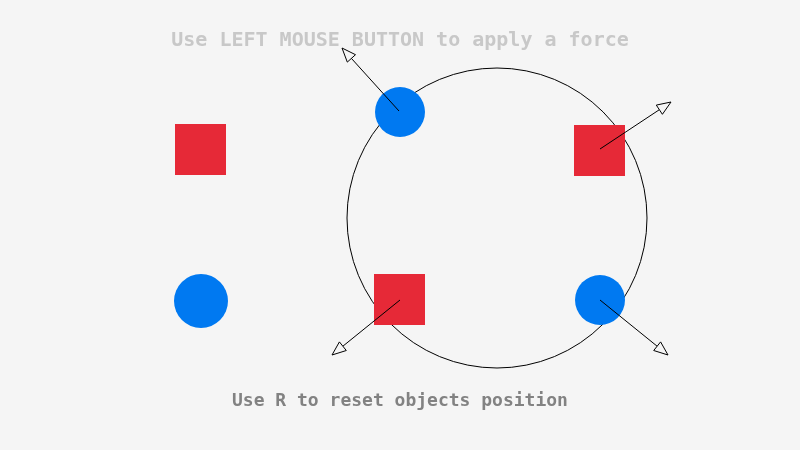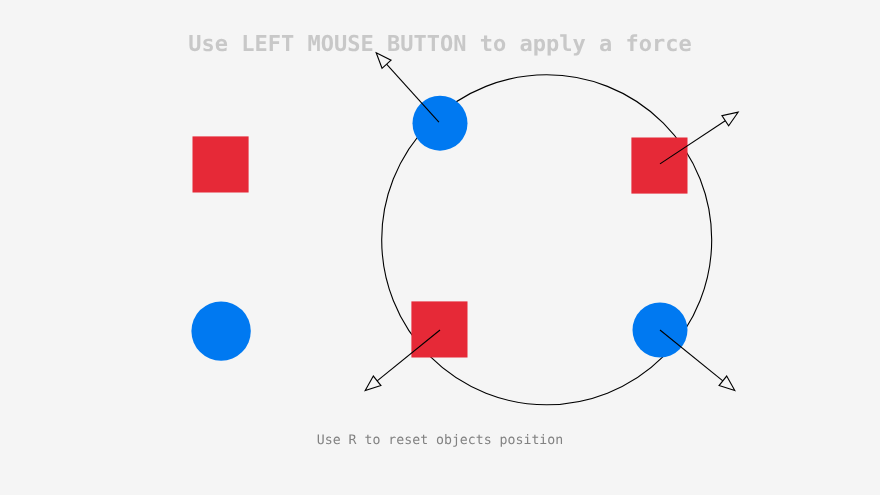--- a/index.html
+++ b/index.html
@@ -26,23 +26,23 @@
     user-select: none;
   }
   .instruction-top {
     top: 29px;
     font-size: 20px;
     line-height: 20px;
     font-weight: bold;
   }
   .instruction-bottom {
     top: 391px;
-    font-size: 12px;
+    font-size: 18px;
     line-height: 18px;
-    font-weight: normal;
+    font-weight: bold;
     text-align: center;
   }
 </style>
 </head>
 <body>
 
 <div class="stage" style="background: rgb(245, 245, 245);">
   <svg class="scene-svg" id="scene-svg" viewBox="0 0 800 450" xmlns="http://www.w3.org/2000/svg">
       <circle cx="497" cy="218" r="150" fill="none" stroke="#000000" stroke-width="1"></circle>
       <rect x="175" y="124" width="51" height="51" fill="#e62937"></rect>

